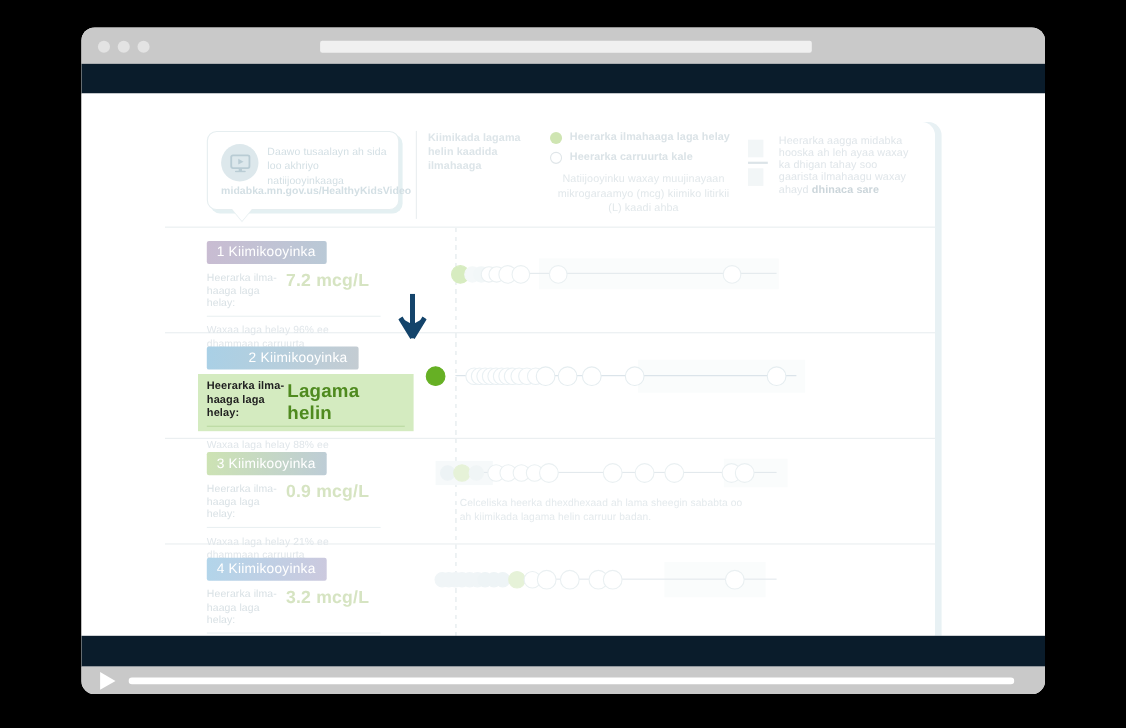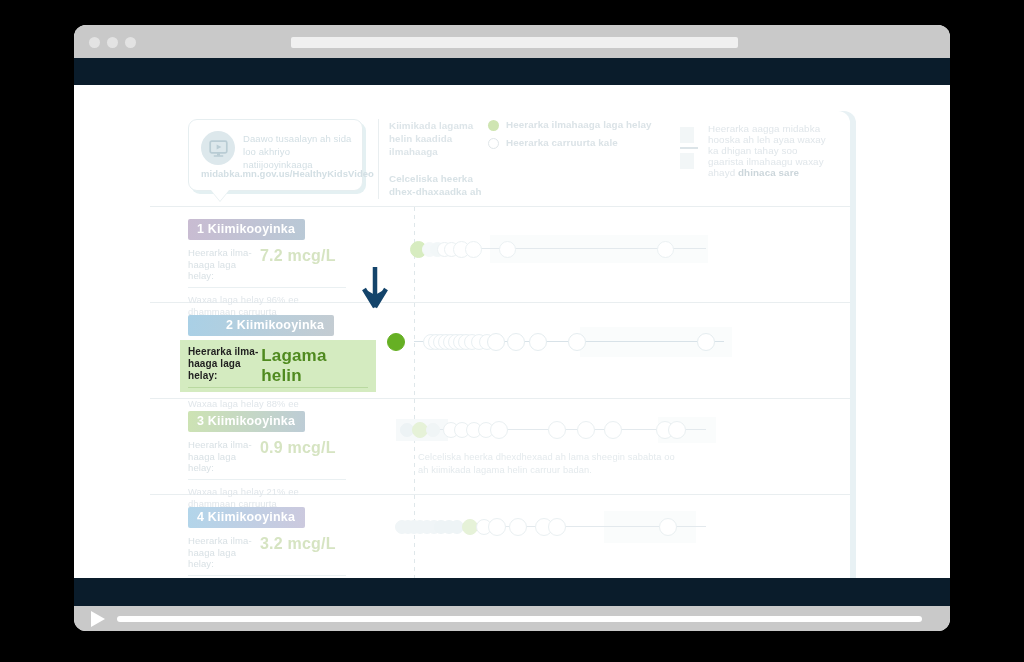--- a/index.html
+++ b/index.html
@@ -133,21 +133,21 @@
     border-left: 1px solid #e9eef0;
     padding-left: 0px; height: 80px;
   }
   .hdr-label-strong {
     font-size: 9.8px; font-weight: bold; line-height: 13px;
     color: #dde5e9; letter-spacing: .1px;
   }
   #hdr-avg { position: absolute; left: 0; top: 53px; width: 110px; }
   #hdr-avg .hdr-label-strong { color: #d8e2e6; }
 
-  #hdr-col-2 { left: 338px; width: 180px; text-align: center; }
+  #hdr-col-2 { left: 350px; width: 180px; text-align: center; }
   .legend-row { display: flex; align-items: flex-start; margin-bottom: 6px; }
   .legend-swatch {
     width: 11px; height: 11px; border-radius: 50%;
     margin-right: 7px; flex: none; margin-top: 1px;
   }
   .legend-swatch.filled { background: #cfe5b2; }
   .legend-swatch.hollow { background: #ffffff; border: 1.3px solid #e0e6e9; }
   .legend-text {
     font-size: 9.8px; font-weight: bold; line-height: 12px;
     color: #dbe3e7; letter-spacing: .1px;
@@ -182,21 +182,21 @@
   .result-row {
     position: relative;
     height: 96px;
     border-bottom: 1px solid #e9eef0;
   }
   .row-left { position: absolute; left: 38px; top: 12px; width: 208px; }
   .badge {
     display: inline-block;
     padding: 3px 10px 4px 9px;
     border-radius: 2px;
-    font-size: 12.5px; font-weight: bold; color: #ffffff;
+    font-size: 12.5px; font-weight: normal; color: #ffffff;
     letter-spacing: .2px;
     white-space: nowrap;
   }
   .badge-1 { background: linear-gradient(100deg, #c9bcd2 0%, #b9c9d6 100%); }
   .badge-2 { background: linear-gradient(100deg, #a9d0e6 0%, #c4ccd2 100%); padding-left: 38px; }
   .badge-3 { background: linear-gradient(100deg, #cde3b3 0%, #bdccd6 100%); }
   .badge-4 { background: linear-gradient(100deg, #b2d5ea 0%, #ccc9de 100%); }
 
   .value-line {
     position: relative;
@@ -307,34 +307,32 @@
               <rect x="8" y="13.2" width="3" height="2.4" fill="#b9ccd4"></rect>
               <rect x="4.6" y="15.2" width="9.8" height="1.5" rx=".7" fill="#b9ccd4"></rect>
             </svg>
           </div>
           <div id="video-callout-text">Daawo tusaalayn ah sida loo akhriyo natiijooyinkaaga</div>
           <div id="video-callout-url">midabka.mn.gov.us/HealthyKidsVideo</div>
         </div>
 
         <div class="hdr-col" id="hdr-col-1">
           <div class="hdr-label-strong" style="padding-left:10px;width:112px;">Kiimikada lagama helin kaadida ilmahaaga</div>
-          <div id="hdr-avg" style="padding-left:10px;">
-            <div class="hdr-label-strong">Celceliska heerka dhex-dhaxaadka ah</div>
-          </div>
         </div>
 
         <div class="hdr-col" id="hdr-col-2">
           <div class="legend-row">
             <span class="legend-swatch filled"></span>
             <span class="legend-text">Heerarka ilmahaaga laga helay</span>
           </div>
           <div class="legend-row">
             <span class="legend-swatch hollow"></span>
             <span class="legend-text">Heerarka carruurta kale</span>
           </div>
+          <div id="legend-note">Natiijooyinku waxay muujinayaan mikrogaraamyo (mcg) kiimiko litirkii (L) kaadi ahba</div>
         </div>
 
         <div class="hdr-col" id="hdr-col-3">
           <div class="box-a"></div>
           <div class="dash"></div>
           <div class="box-b"></div>
           <div id="hdr-col-3-text"><span>Heerarka aagga midabka hooska ah leh ayaa waxay ka dhigan tahay soo gaarista ilmahaagu waxay ahayd </span><b>dhinaca sare</b></div>
         </div>
       </div>
 

